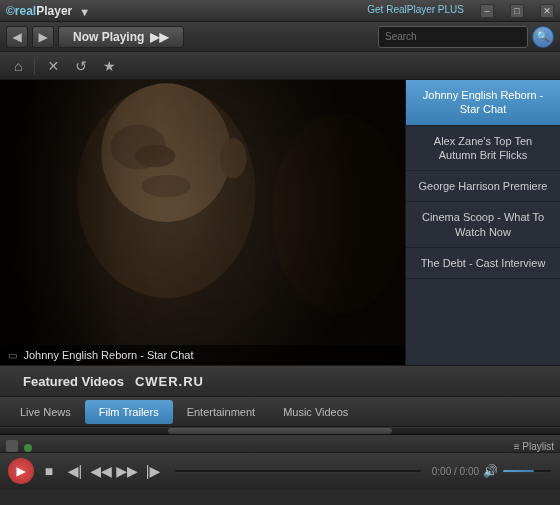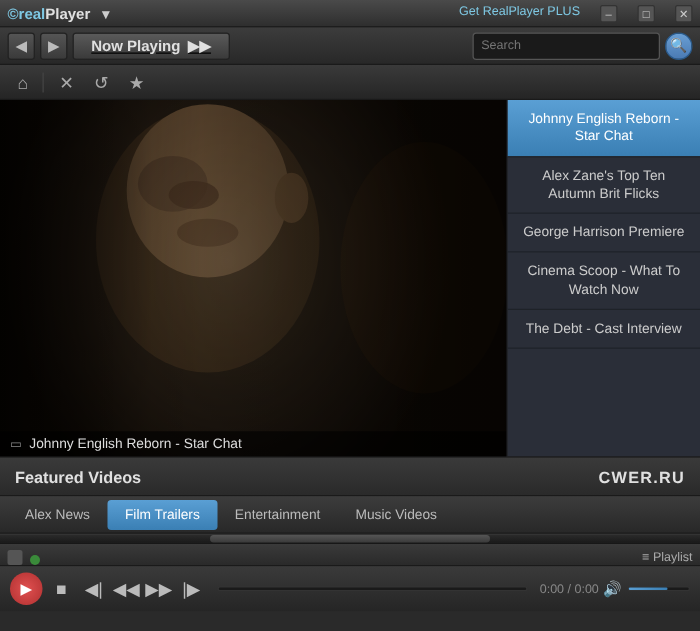--- a/index.html
+++ b/index.html
@@ -89,21 +89,20 @@
     #now-playing-tab {
       background: linear-gradient(to bottom, #5a5a5a, #3a3a3a);
       border: 1px solid #222;
       border-radius: 3px;
       padding: 0 14px;
       height: 22px;
       display: flex;
       align-items: center;
       gap: 6px;
       cursor: pointer;
-      text-decoration: underline;
     }
     #now-playing-tab span {
       color: #e0e0e0;
       font-size: 12px;
       font-weight: bold;
     }
     .tab-arrows {
       color: #aaa;
       font-size: 11px;
     }
@@ -261,20 +260,21 @@
       display: flex;
       align-items: center;
       padding: 0 12px;
       border-top: 1px solid #1a1a1a;
       border-bottom: 1px solid #1a1a1a;
     }
     #featured-bar span {
       color: #e0e0e0;
       font-size: 13px;
       font-weight: bold;
+      margin-left: 11px;
     }
     .cwer-watermark {
       margin-left: auto;
       color: rgba(255,255,255,0.15);
       font-size: 18px;
       font-weight: bold;
       font-family: 'Arial Black', sans-serif;
       letter-spacing: 1px;
     }
 
@@ -541,21 +541,21 @@
   </div>
 </div>
 
 <div id="featured-bar">
   <span>Featured Videos</span>
   <span class="cwer-watermark">CWER.RU</span>
 </div>
 
 <div id="category-tabs">
   <div class="cat-tab">
-    <span>Alex News</span>
+    <span>Live News</span>
   </div>
   <div class="cat-tab active">
     <span>Film Trailers</span>
   </div>
   <div class="cat-tab">
     <span>Entertainment</span>
   </div>
   <div class="cat-tab">
     <span>Music Videos</span>
   </div>

